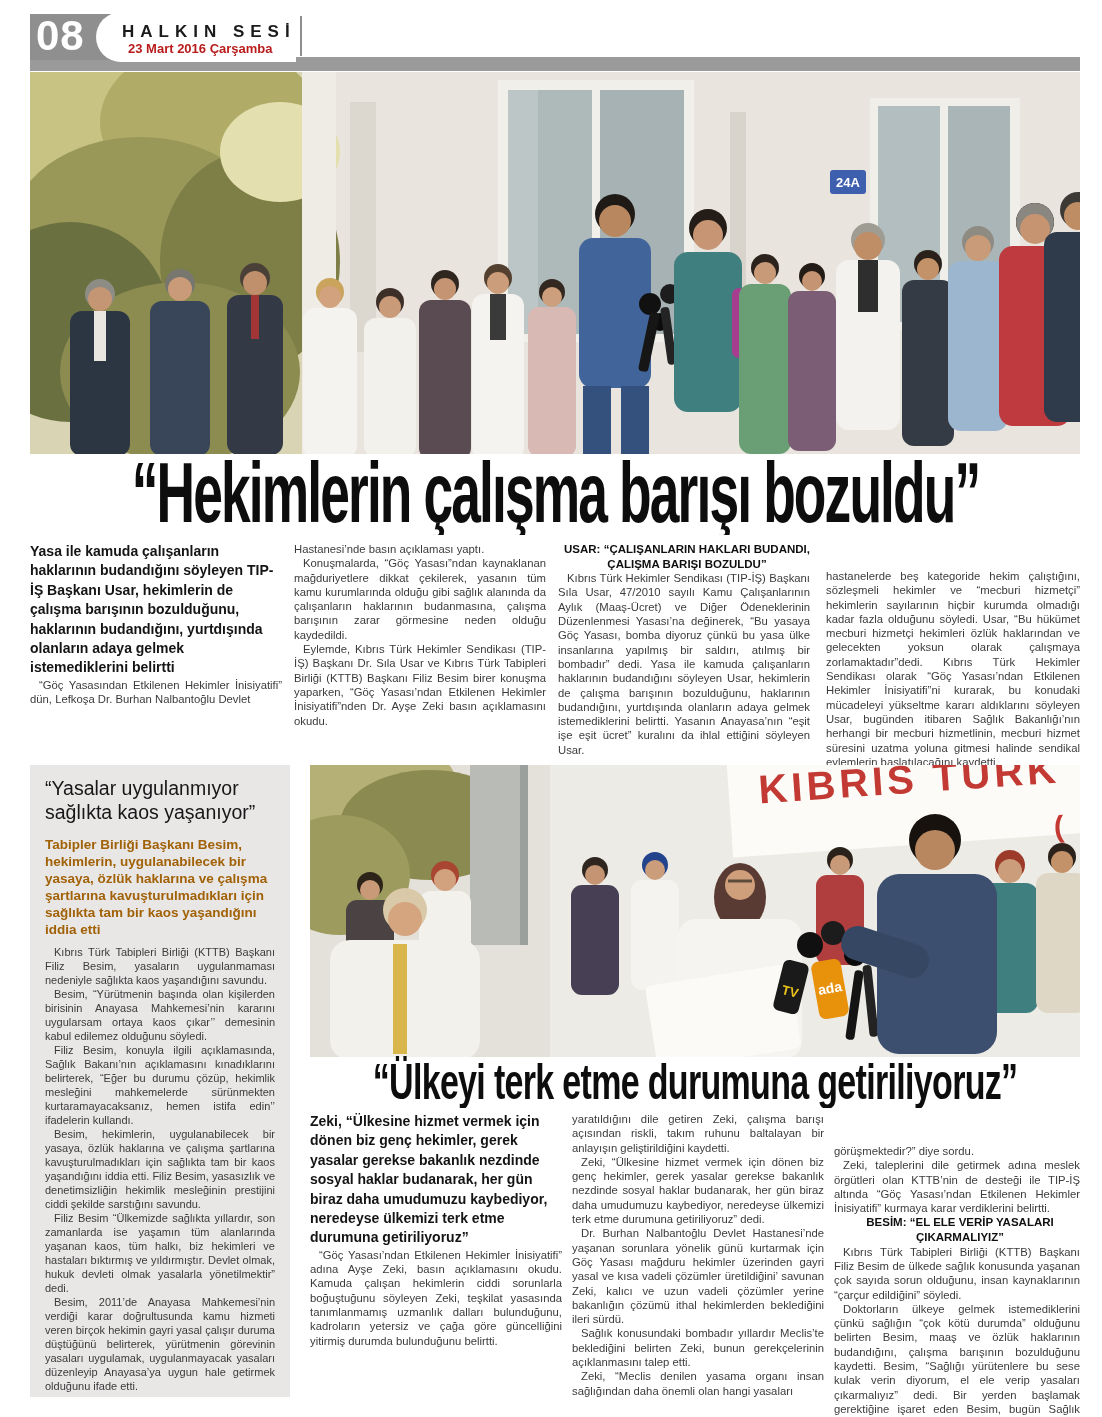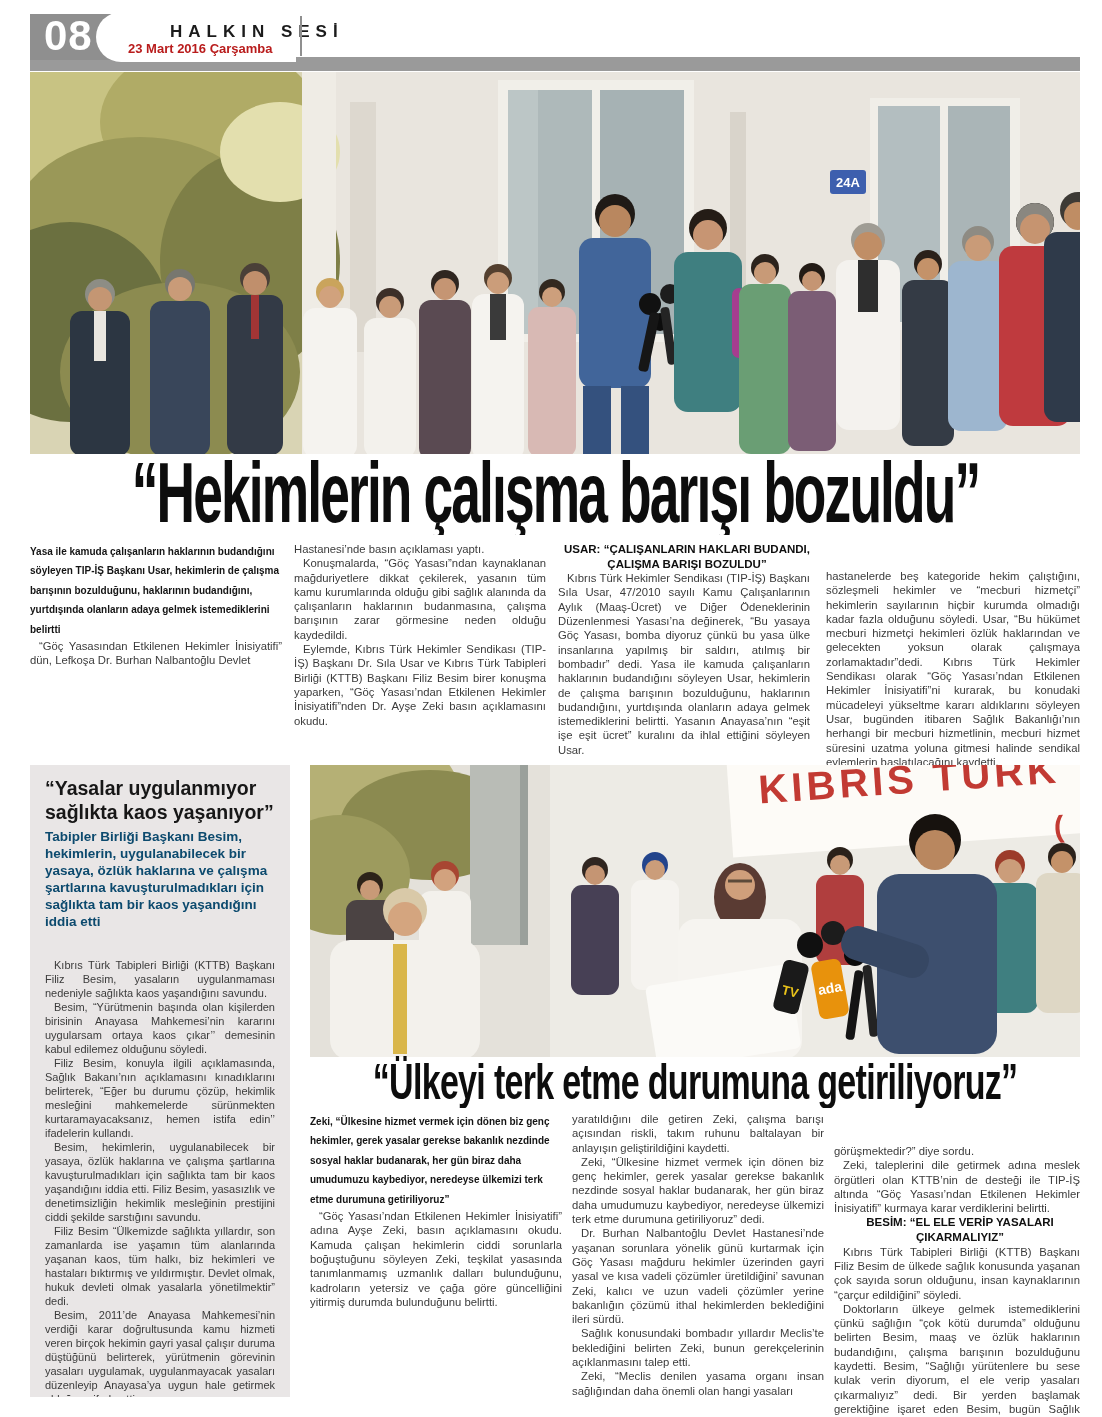--- a/index.html
+++ b/index.html
@@ -5,52 +5,52 @@
   html,body{margin:0;padding:0;background:#ffffff;}
   .page{position:relative;width:1102px;height:1417px;background:#ffffff;overflow:hidden;
         font-family:"Liberation Sans",sans-serif;}
 
   
   .hdr-bar{position:absolute;left:30px;top:57px;width:1050px;height:14px;background:#9a9a9a;}
   .hdr-tab{position:absolute;left:30px;top:14px;width:110px;height:46px;background:#8f8f8f;}
   .hdr-pill{position:absolute;left:96px;top:12px;width:200px;height:50px;background:#ffffff;
             border-radius:26px 0 0 26px;}
   .pageno{position:absolute;left:36px;top:12px;font-size:42px;font-weight:bold;color:#ffffff;
-          letter-spacing:1px;margin-left:8px;}
+          letter-spacing:1px;}
   .masthead{position:absolute;left:122px;top:22px;font-size:17px;font-weight:bold;color:#1b1b1b;
-            letter-spacing:6px;white-space:nowrap;margin-left:48px;}
+            letter-spacing:6px;white-space:nowrap;}
   .dateline{position:absolute;left:128px;top:41px;font-size:13px;font-weight:bold;color:#b91c1c;
             white-space:nowrap;}
   .hdr-divider{position:absolute;left:300px;top:16px;width:2px;height:40px;background:#8f8f8f;}
 
   
   .headline1{position:absolute;left:30px;top:449px;width:1050px;height:86px;display:flex;
              justify-content:center;align-items:center;overflow:hidden;}
   .headline1 span{font-weight:bold;font-size:86px;letter-spacing:-3px;white-space:nowrap;
                   transform:scaleX(0.62);color:#0d0d0d;}
   .headline2{position:absolute;left:310px;top:1056px;width:770px;height:52px;display:flex;
              justify-content:center;align-items:center;overflow:hidden;text-align:center;}
   .headline2 span{font-weight:bold;font-size:50px;letter-spacing:-1px;white-space:nowrap;
                   transform:scaleX(0.68);color:#0d0d0d;}
 
   
   .col{position:absolute;width:252px;font-size:11.3px;line-height:14.3px;text-align:justify;
        color:#3b3b3b;overflow:hidden;}
   .col p{margin:0;}
   .col p.ind{text-indent:9px;}
-  .lead{font-weight:bold;font-size:10px;line-height:19.4px;color:#141414;text-align:left;
+  .lead{font-weight:bold;font-size:14px;line-height:19.4px;color:#141414;text-align:left;
         margin:0 0 12px 0;}
   .subhead{font-weight:bold;font-size:11.5px;line-height:14.6px;color:#0f0f0f;text-align:center;
            padding-left:6px;}
 
   
   .graybox{position:absolute;left:30px;top:765px;width:260px;height:632px;background:#e9e6e6;
            box-sizing:border-box;padding:12px 15px;overflow:hidden;}
-  .graybox h2{margin:0 0 4px 0;font-size:19.5px;line-height:23.5px;font-weight:bold;color:#171717;}
-  .boxlead{font-weight:bold;font-size:13.5px;line-height:17px;color:#0c4a6e;margin:0 0 28px 0;
+  .graybox h2{margin:0 0 12px 0;font-size:19.5px;line-height:23.5px;font-weight:normal;color:#171717;}
+  .boxlead{font-weight:bold;font-size:13.5px;line-height:17px;color:#a16207;margin:0 0 7px 0;
            text-align:left;}
   .graybox .body{font-size:11px;line-height:14px;text-align:justify;color:#3b3b3b;margin:0;}
   .graybox .body.ind{text-indent:9px;}
 
   
   .photo{position:absolute;display:block;}
 </style>
 </head>
 <body>
 

